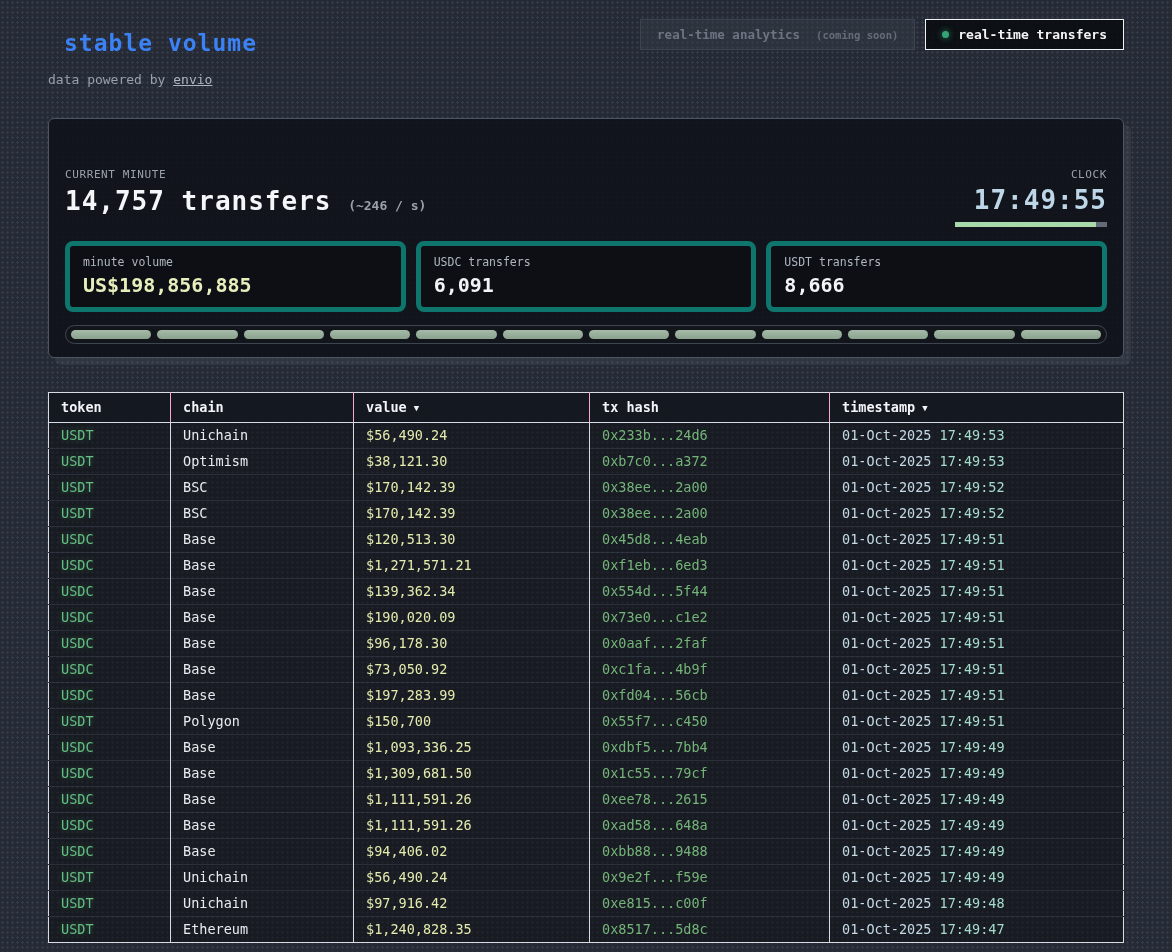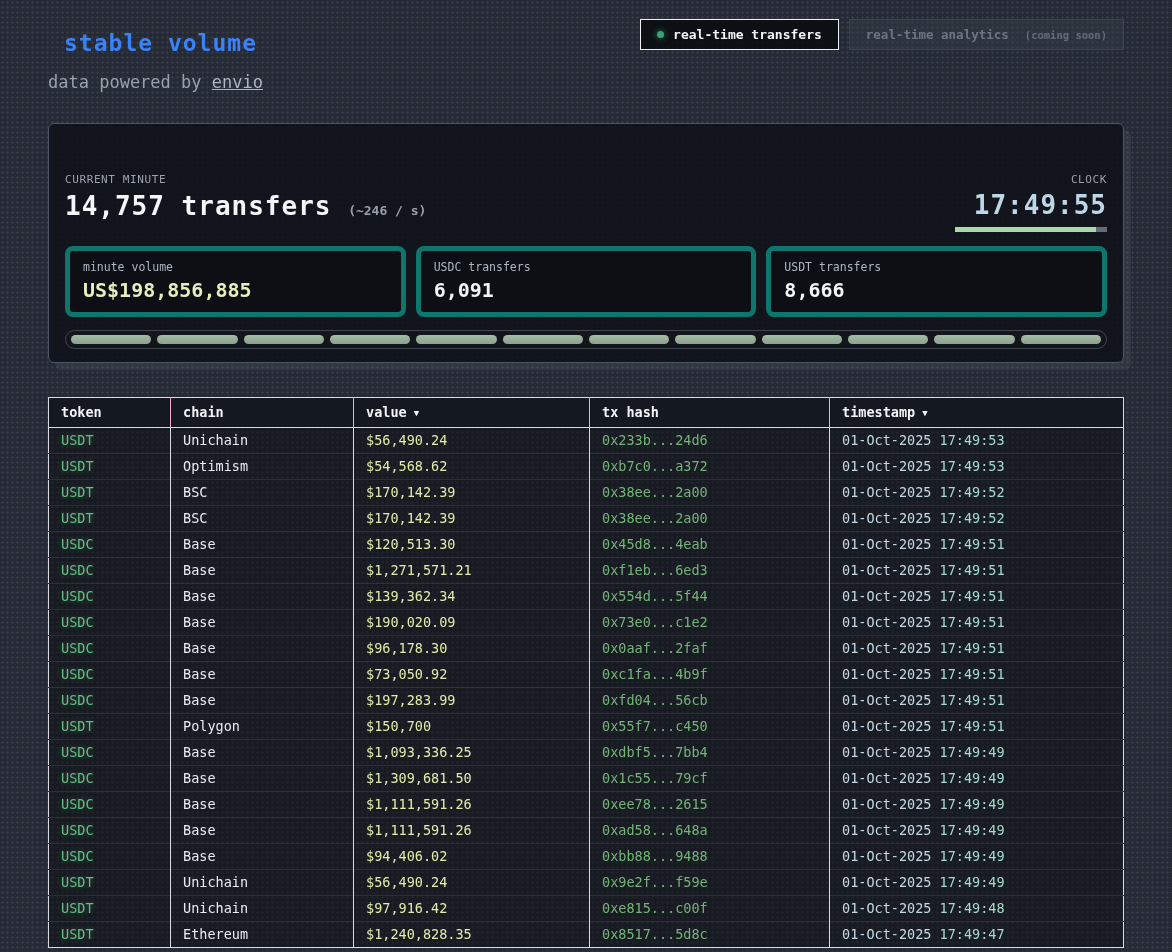--- a/index.html
+++ b/index.html
@@ -11,21 +11,21 @@
     background-size:5px 5px;
     font-family:"DejaVu Sans Mono","Liberation Mono",monospace;
     color:#e6e9ee;
     -webkit-font-smoothing:antialiased;
   }
   .page { padding:14px 48px 0 48px; }
 
   
   .topbar { display:flex; justify-content:space-between; align-items:flex-start; }
   .title { font-size:23px; font-weight:bold; letter-spacing:1px; margin:16px; color:#3b82f6; }
-  .subtitle { font-size:17px; color:#98a0ab; margin-top:7px; }
+  .subtitle { font-size:13px; color:#98a0ab; margin-top:7px; }
   .subtitle a { color:#aeb6c0; text-decoration:underline; cursor:pointer; }
   .tabs { display:flex; gap:10px; margin-top:5px; }
   .tab { display:flex; align-items:center; gap:9px; padding:7px 16px; font-size:13px;
          font-weight:bold; cursor:pointer; white-space:nowrap; }
   .tab.active { border:1px solid #eef1f5; background:rgba(9,11,15,.88); color:#f2f4f7; }
   .tab.inactive { border:1px solid rgba(92,100,114,.35); background:rgba(56,62,74,.45);
                   color:#6c7582; font-size:12.5px; }
   .live-dot { width:7px; height:7px; border-radius:50%; background:#36a377;
               box-shadow:0 0 6px rgba(54,163,119,.8); }
   .coming { font-size:10.5px; font-weight:bold; margin-left:7px; color:#646d7a; }
@@ -83,27 +83,27 @@
 <body>
 
 <div class="page">
 
   <div class="topbar">
     <div>
       <h1 class="title">stable volume</h1>
       <div class="subtitle"><span>data powered by </span><a>envio</a></div>
     </div>
     <div class="tabs">
+      <div class="tab inactive">
+        <span>real-time analytics</span>
+        <span class="coming">(coming soon)</span>
+      </div>
       <div class="tab active">
         <span class="live-dot"></span>
         <span>real-time transfers</span>
-      </div>
-      <div class="tab inactive">
-        <span>real-time analytics</span>
-        <span class="coming">(coming soon)</span>
       </div>
     </div>
   </div>
 
   <div class="panel">
     <div class="panel-top">
       <div>
         <div class="kicker">CURRENT MINUTE</div>
         <div class="count-line"><span>14,757</span>
           <span>transfers</span>
@@ -172,21 +172,21 @@
     <td class="c-token">USDT</td>
     <td class="c-chain">Unichain</td>
     <td class="c-value">$56,490.24</td>
     <td class="c-hash">0x233b...24d6</td>
     <td><span class="ts-date">01-Oct-2025</span> <span class="ts-time">17:49:53</span></td>
   </tr>
 
   <tr>
     <td class="c-token">USDT</td>
     <td class="c-chain">Optimism</td>
-    <td class="c-value">$54,568.62</td>
+    <td class="c-value">$38,121.30</td>
     <td class="c-hash">0xb7c0...a372</td>
     <td><span class="ts-date">01-Oct-2025</span> <span class="ts-time">17:49:53</span></td>
   </tr>
 
   <tr>
     <td class="c-token">USDT</td>
     <td class="c-chain">BSC</td>
     <td class="c-value">$170,142.39</td>
     <td class="c-hash">0x38ee...2a00</td>
     <td><span class="ts-date">01-Oct-2025</span> <span class="ts-time">17:49:52</span></td>

